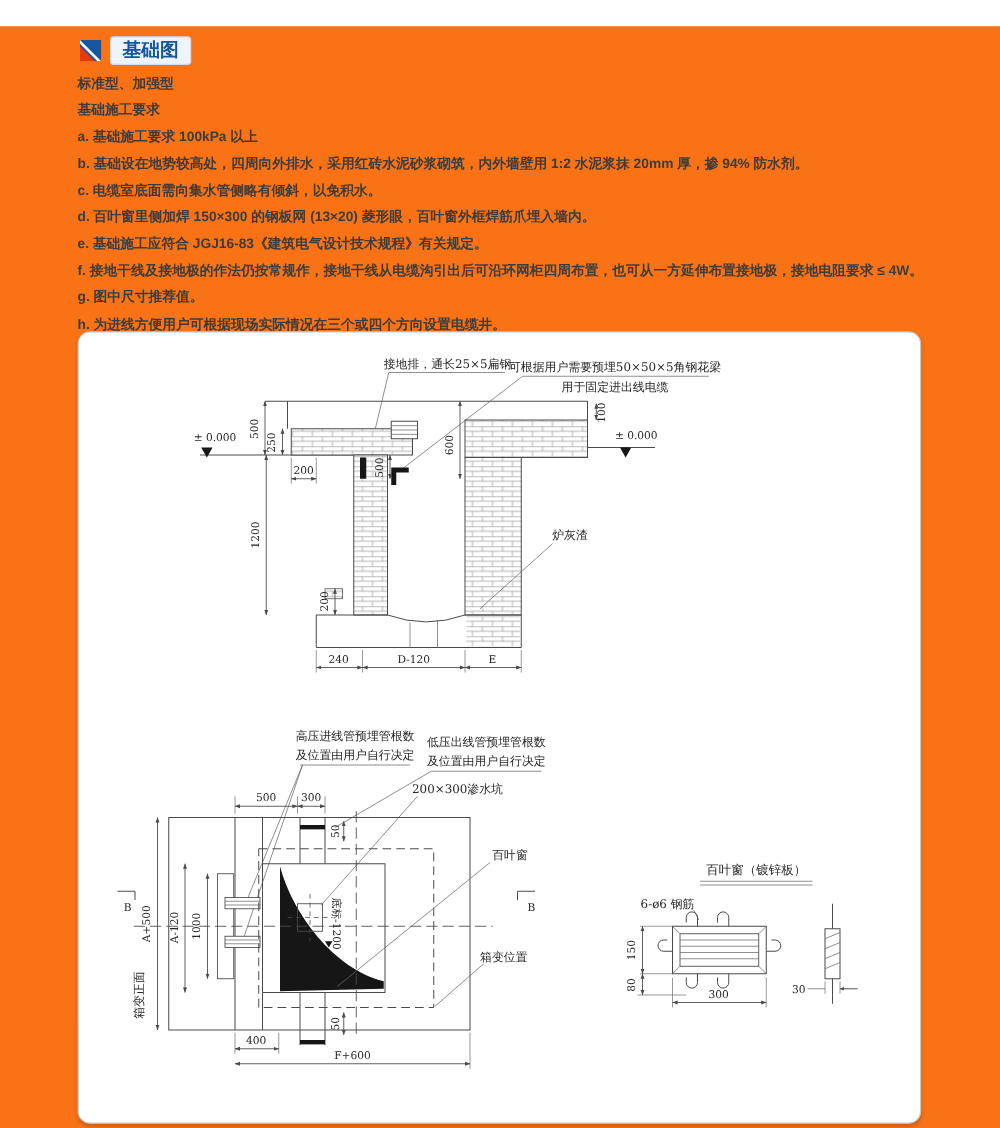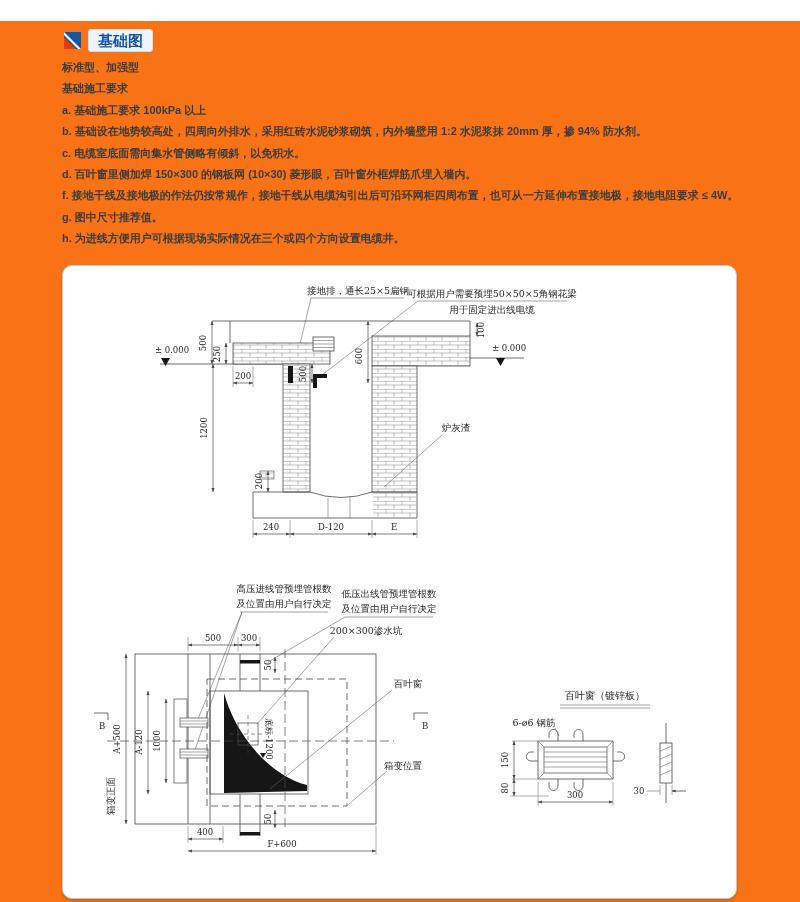--- a/index.html
+++ b/index.html
@@ -43,21 +43,22 @@
     </svg>
     <span class="title">基础图</span>
   </div>
 
   <div id="notes">
     <p>标准型、加强型</p>
     <p>基础施工要求</p>
     <p>a. 基础施工要求 100kPa 以上</p>
     <p>b. 基础设在地势较高处，四周向外排水，采用红砖水泥砂浆砌筑，内外墙壁用 1:2 水泥浆抹 20mm 厚，掺 94% 防水剂。</p>
     <p>c. 电缆室底面需向集水管侧略有倾斜，以免积水。</p>
-    <p>d. 百叶窗里侧加焊 150×300 的钢板网 (10×30) 菱形眼，百叶窗外框焊筋爪埋入墙内。</p>
+    <p>d. 百叶窗里侧加焊 150×300 的钢板网 (13×20) 菱形眼，百叶窗外框焊筋爪埋入墙内。</p>
+    <p>e. 基础施工应符合 JGJ16-83《建筑电气设计技术规程》有关规定。</p>
     <p>f. 接地干线及接地极的作法仍按常规作，接地干线从电缆沟引出后可沿环网柜四周布置，也可从一方延伸布置接地极，接地电阻要求 ≤ 4W。</p>
     <p>g. 图中尺寸推荐值。</p>
     <p>h. 为进线方便用户可根据现场实际情况在三个或四个方向设置电缆井。</p>
   </div>
 
   <div id="card"></div>
 
   <svg id="draw" width="675" height="638" viewBox="0 0 675 638">
     <defs>
       <marker id="ar" viewBox="0 0 10 10" refX="9" refY="5" markerWidth="6.5" markerHeight="6.5" orient="auto-start-reverse">

